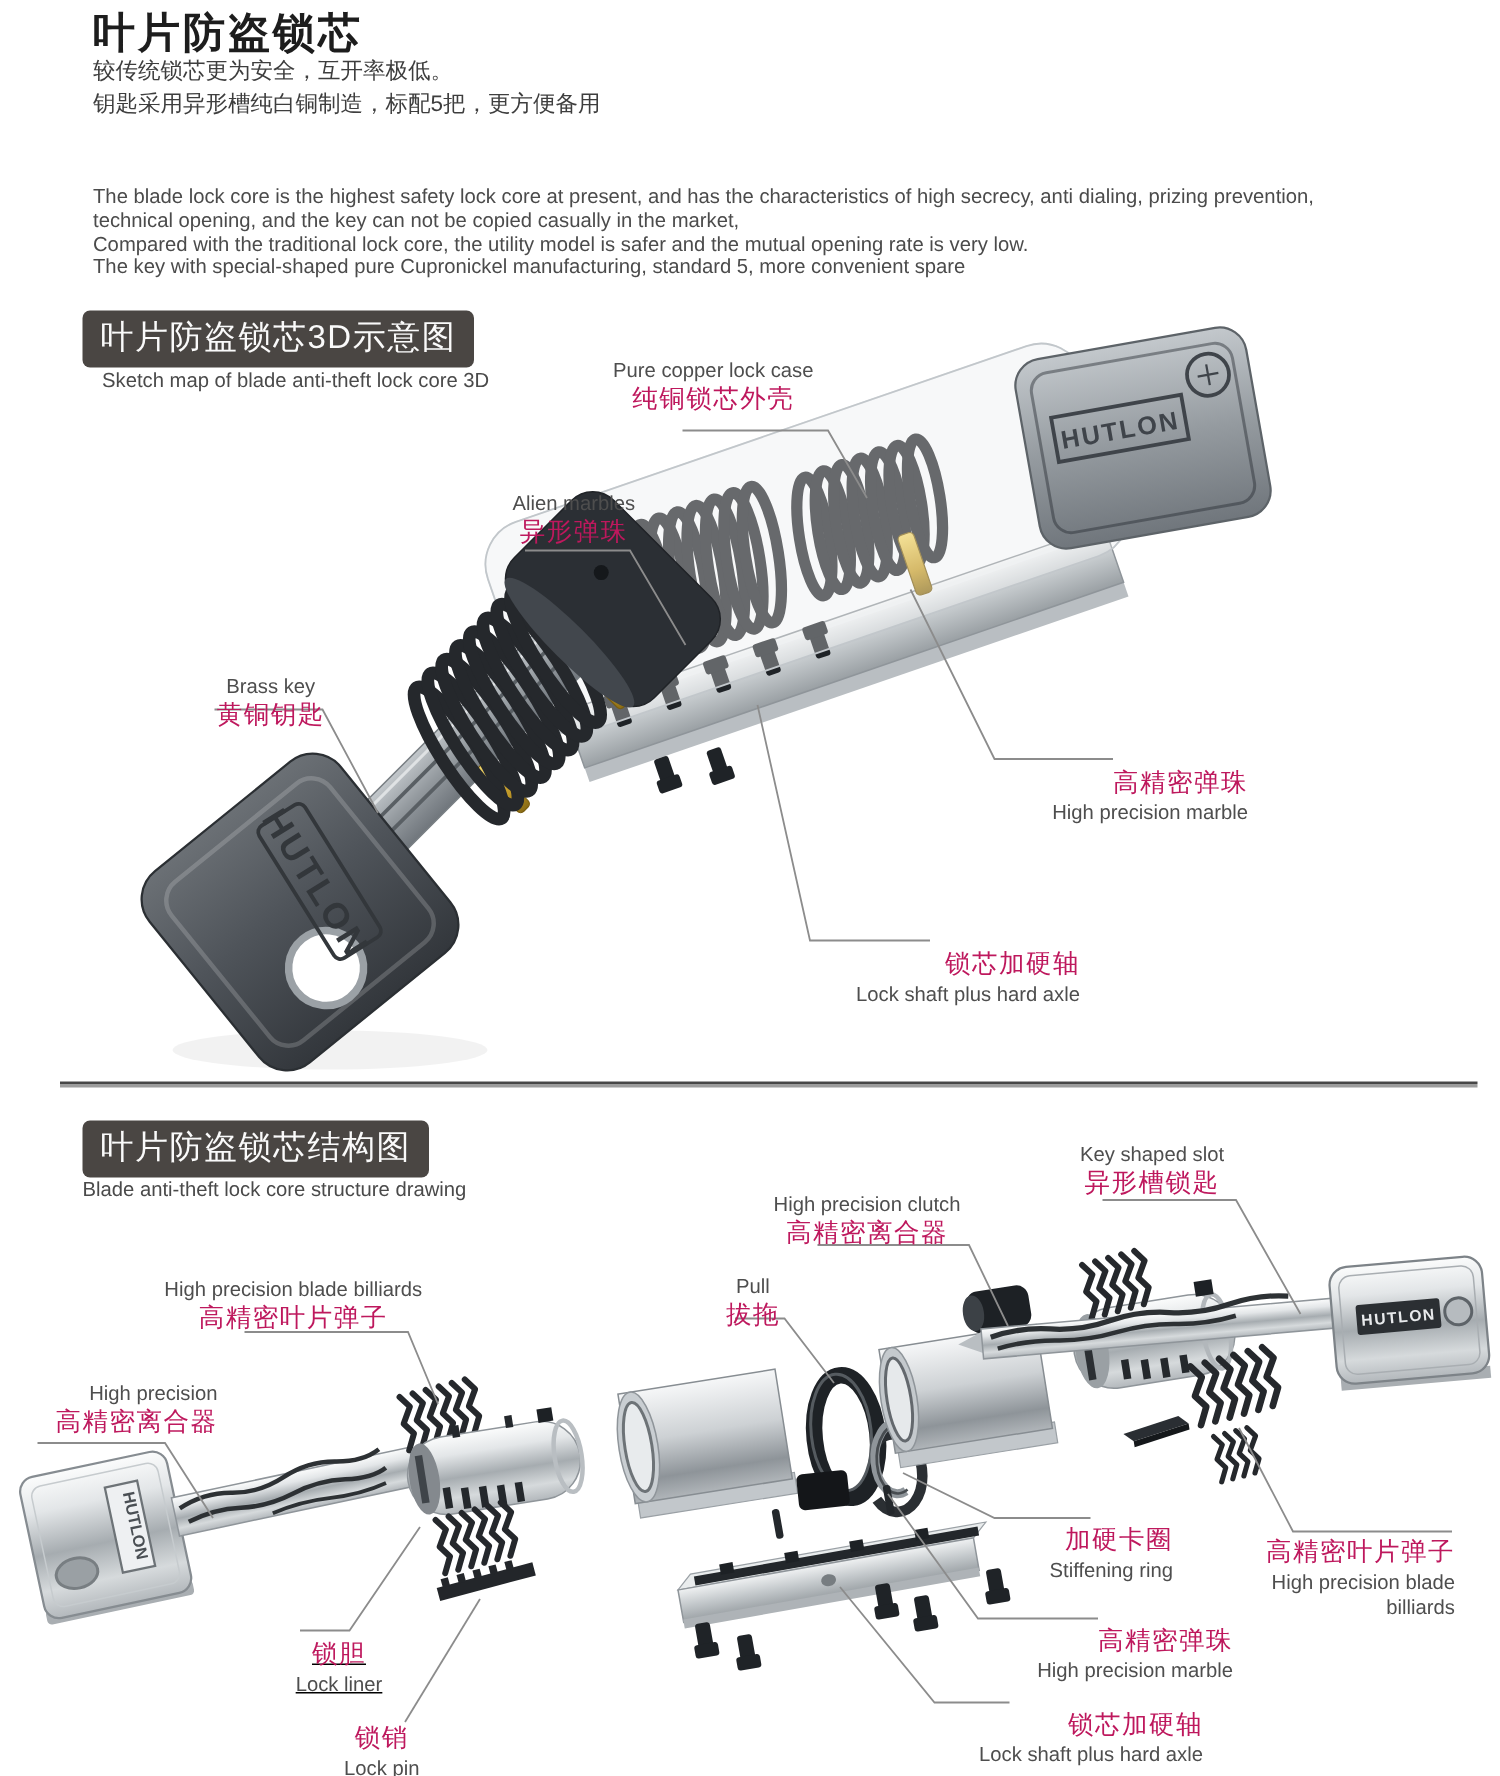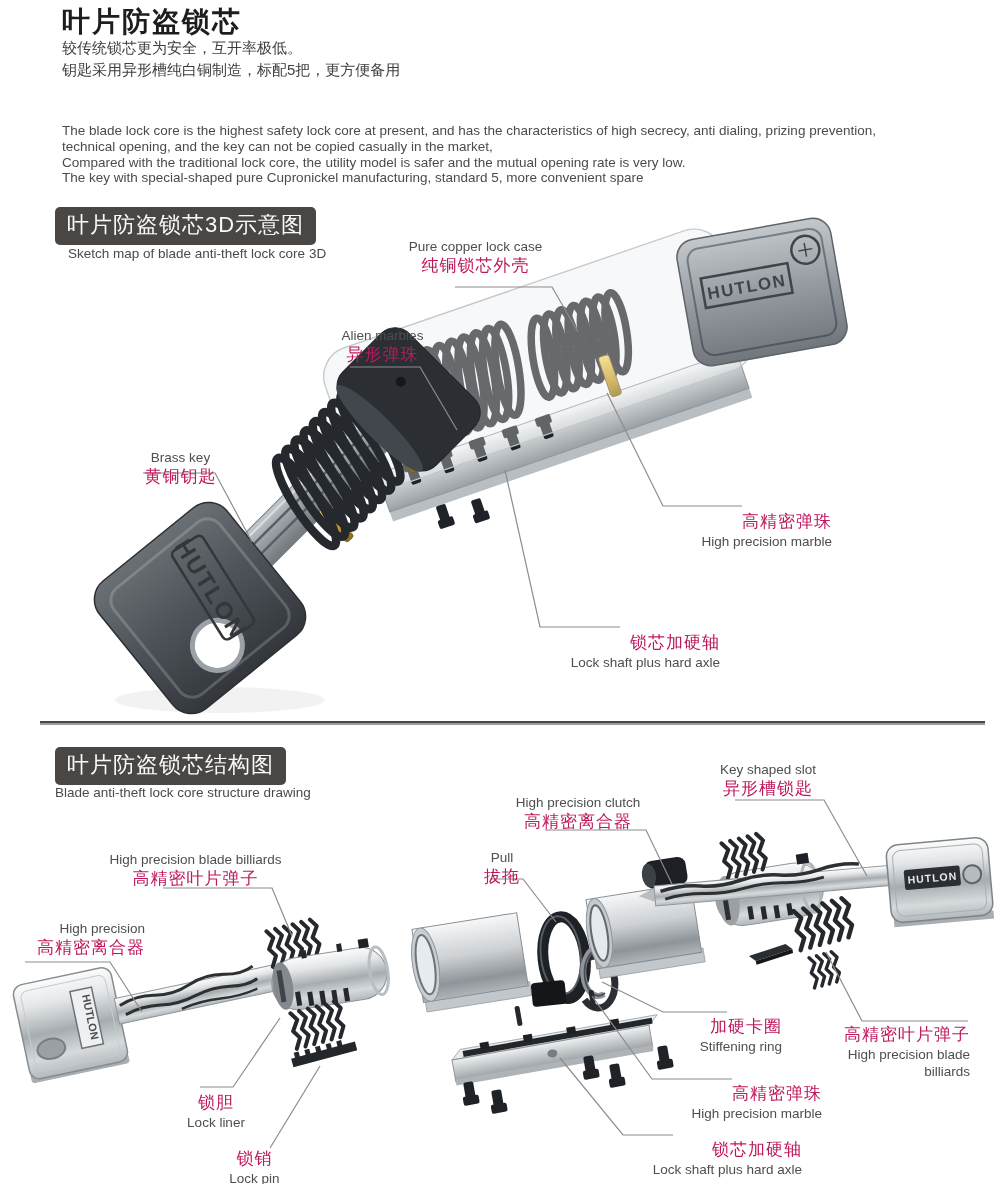--- a/index.html
+++ b/index.html
@@ -407,21 +407,21 @@
     <span class="zh nowrap">高精密离合器</span>
   </div>
   <div class="callout c-center" style="left:467px;top:849px;width:70px;">
     <span class="en nowrap">Pull</span>
     <span class="zh nowrap">拔拖</span>
   </div>
   <div class="callout c-center" style="left:698px;top:761px;width:140px;">
     <span class="en nowrap">Key shaped slot</span>
     <span class="zh nowrap">异形槽锁匙</span>
   </div>
-  <div class="callout c-center" style="left:176px;top:1092px;width:80px;">
+  <div class="callout c-center" style="left:186px;top:1092px;width:80px;text-decoration:underline;">
     <span class="zh nowrap">锁胆</span>
     <span class="en nowrap">Lock liner</span>
   </div>
   <div class="callout c-center" style="left:212px;top:1148px;width:85px;">
     <span class="zh nowrap">锁销</span>
     <span class="en nowrap">Lock pin</span>
   </div>
   <div class="callout c-left" style="left:662px;top:1016px;width:120px;">
     <span class="zh nowrap">加硬卡圈</span>
     <span class="en nowrap">Stiffening ring</span>

